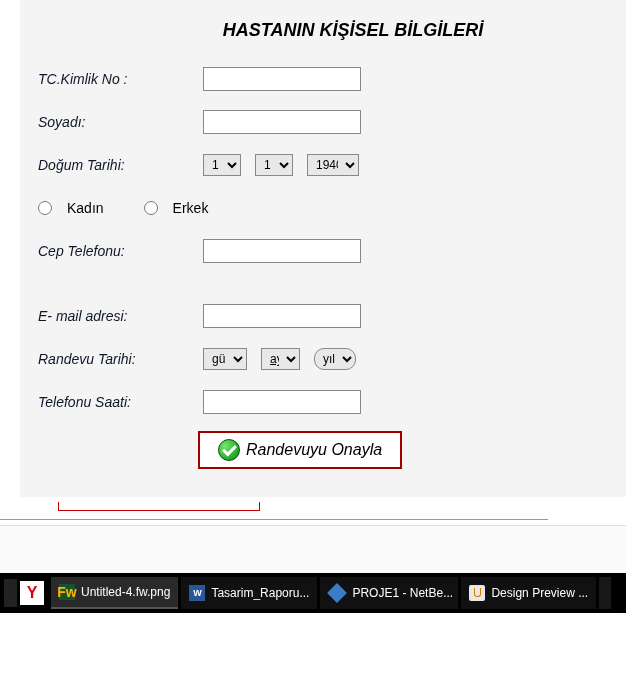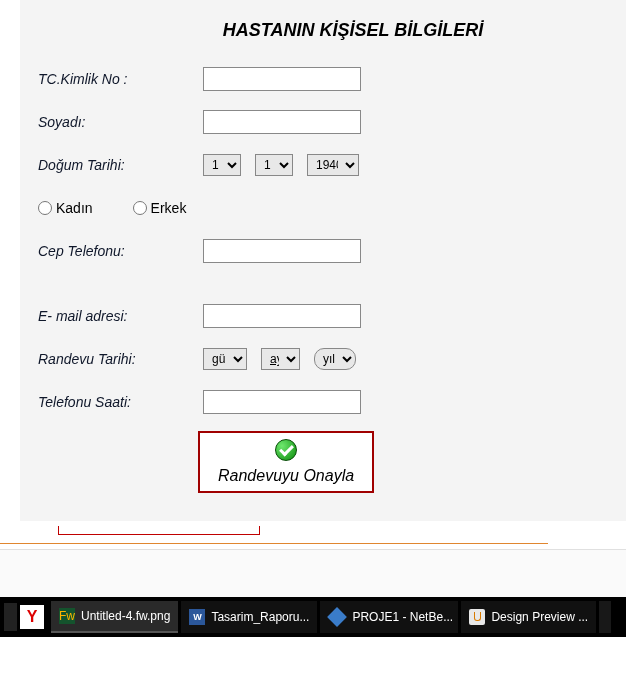--- a/index.html
+++ b/index.html
@@ -63,42 +63,41 @@
     .select-ay { width: 39px; text-decoration: underline; }
     .select-yil { width: 42px; border-radius: 10px; }
     .gender-group {
       display: flex;
       gap: 40px;
       align-items: center;
     }
     .gender-option {
       display: flex;
       align-items: center;
-      gap: 4px;
+      gap: 15px;
       font-size: 14px;
     }
     input[type="radio"] {
       width: 14px;
       height: 14px;
     }
     .gap-row { height: 22px; }
     .confirm-button {
       display: flex;
       align-items: center;
       justify-content: center;
       gap: 6px;
       background: #fff;
       border: 2px solid #a00000;
       padding: 6px 18px;
       font-style: italic;
       font-size: 16px;
       cursor: pointer;
       margin-left: 160px;
       margin-top: 14px;
-      flex-direction: column;
     }
     .check-icon {
       width: 22px;
       height: 22px;
       border-radius: 50%;
       background: radial-gradient(circle at 30% 30%, #6ee86e, #0a8a0a);
       display: flex;
       align-items: center;
       justify-content: center;
       border: 1px solid #064d06;
@@ -175,22 +174,22 @@
       white-space: nowrap;
     }
     .taskbar-item.active {
       background: #2a2a2a;
       border-bottom: 2px solid #555;
     }
     .app-icon-fw {
       width: 16px; height: 16px;
       background: #14532d;
       color: #ffb400;
-      font-size: 12px;
-      font-weight: normal;
+      font-size: 14px;
+      font-weight: bold;
       display: flex; align-items: center; justify-content: center;
       flex-shrink: 0;
     }
     .app-icon-word {
       width: 16px; height: 16px;
       background: #2b579a;
       color: #fff;
       font-size: 9px;
       font-weight: bold;
       display: flex; align-items: center; justify-content: center;

